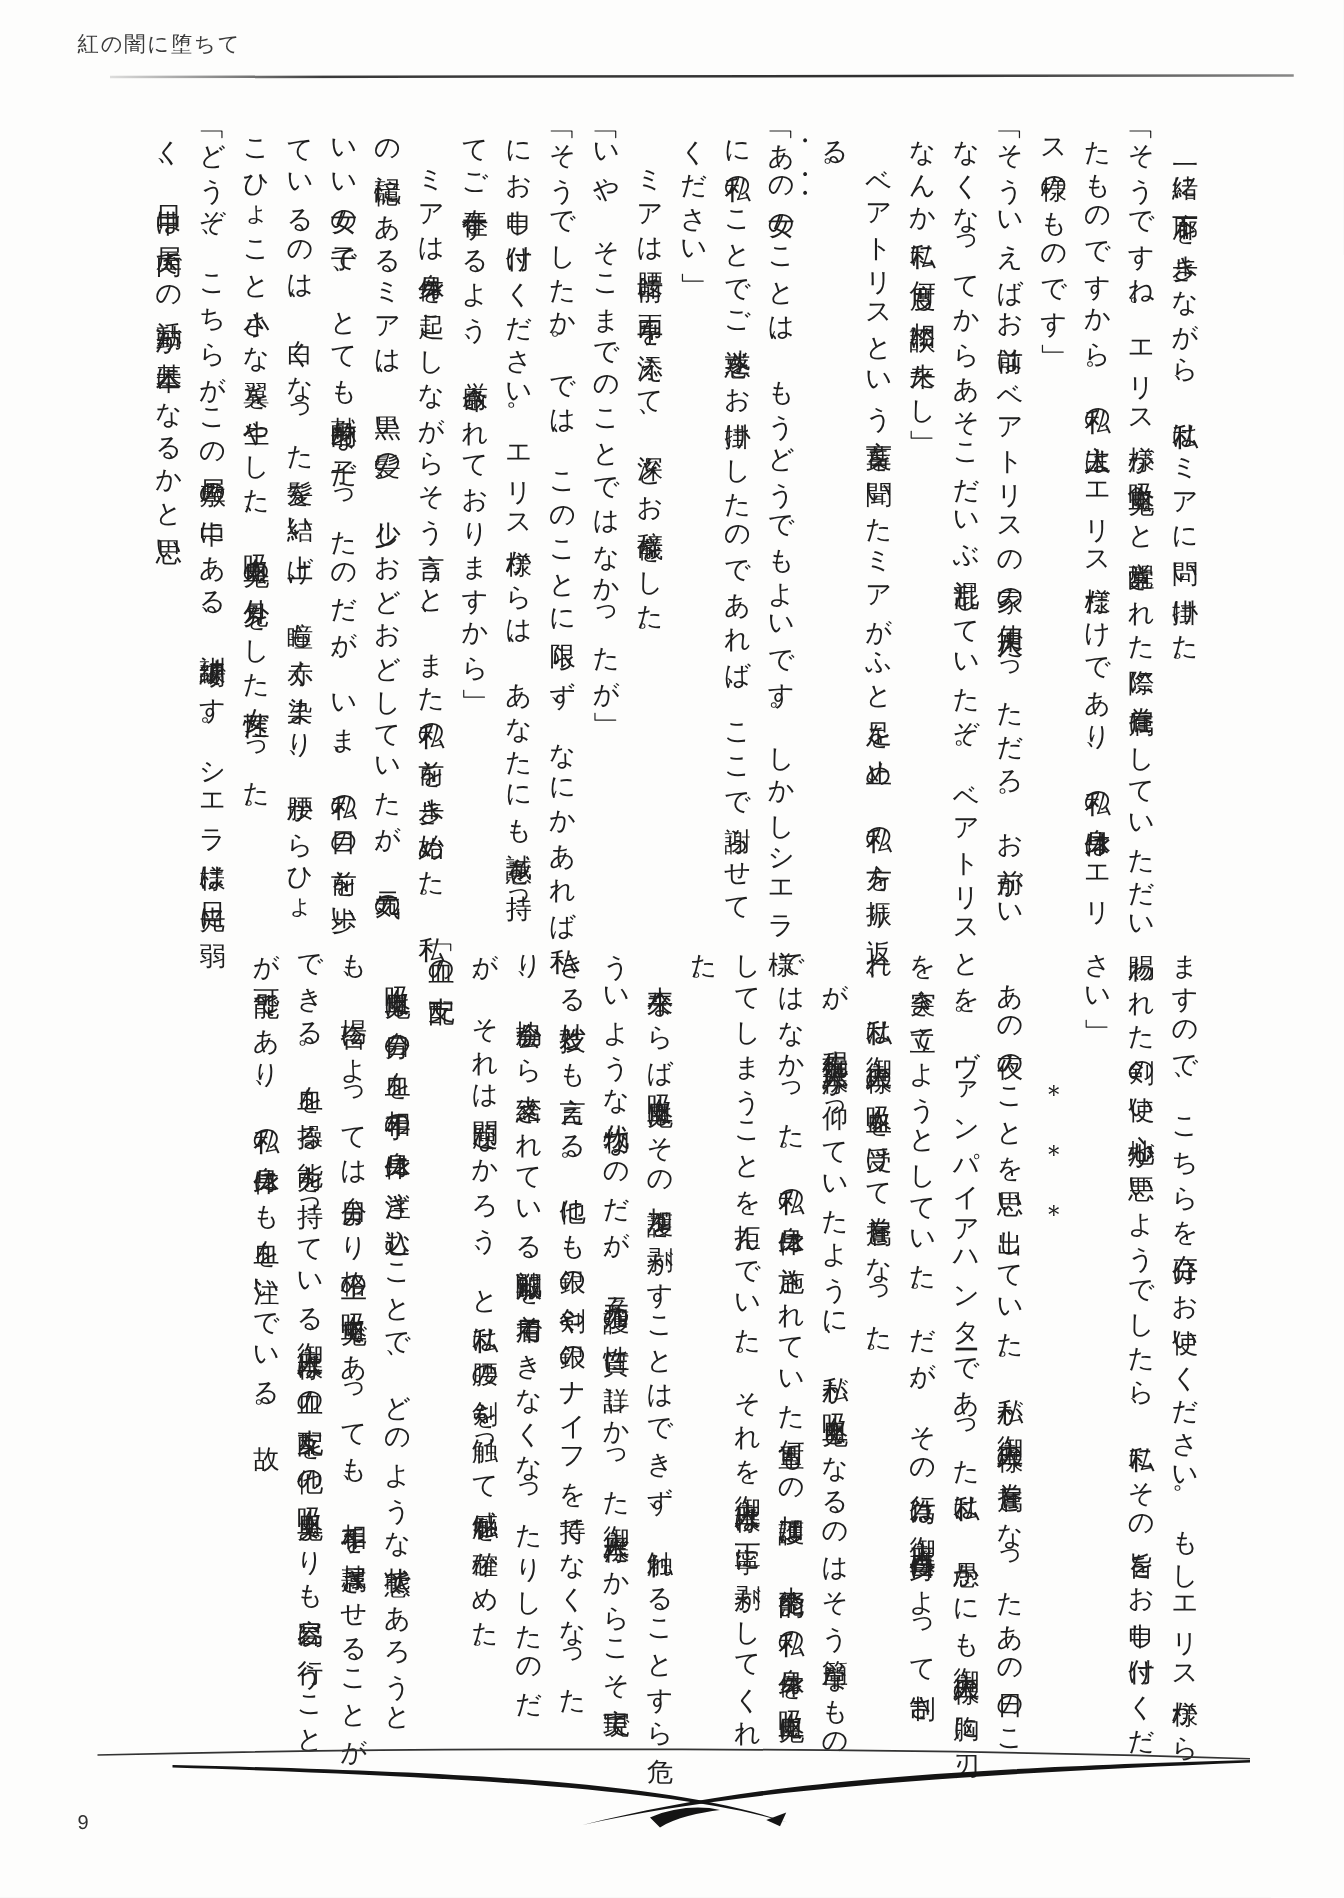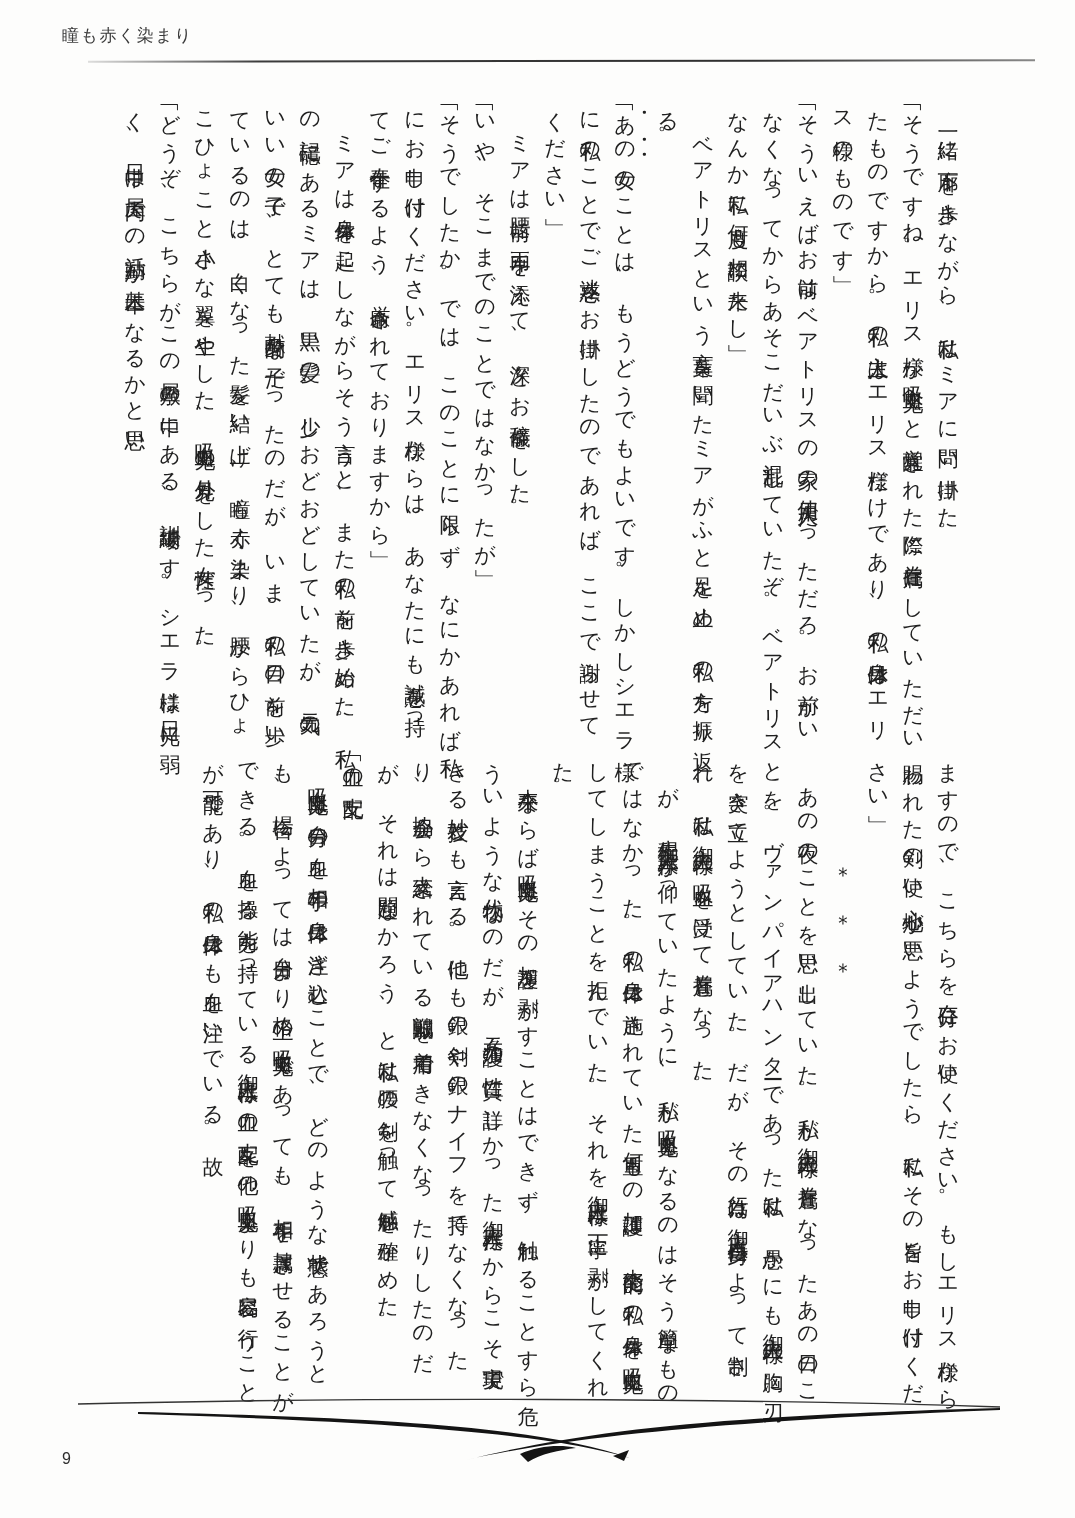--- a/index.html
+++ b/index.html
@@ -65,21 +65,21 @@
     font-family: "Liberation Sans", "DejaVu Sans", sans-serif;
     font-size: 16px;
     color: #2e2e2e;
   }
 </style>
 </head>
 <body>
 
 <div class="page">
 
-  <div class="header-title">瞳も赤く染まり</div>
+  <div class="header-title">紅の闇に堕ちて</div>
   <div class="header-rule"></div>
 
   <div class="vtext top-block">
     <p class="indent">一緒に廊下を歩きながら、私はミアに問い掛けた。</p>
     <p>「そうですね。エリス様が吸血鬼へと覚醒された際に眷属にしていただいたものですから。私の主人はエリス様だけであり、私の身体はエリス様のものです」</p>
     <p>「そういえばお前はベアトリスの家の使用人だっただろ。お前がいなくなってからあそこだいぶ混乱していたぞ。ベアトリスなんか私に何度も相談に来たし」</p>
     <p class="indent">ベアトリスという言葉を聞いたミアがふと足を止め、私の方を振り返る。</p>
     <p><span>「</span><span class="emph">あの女</span><span>のことは、もうどうでもよいです。しかしシエラ様に私のことでご迷惑をお掛けしたのであれば、ここで謝らせてください」</span></p>
     <p class="indent">ミアは腰前に両手を添えて、深々とお辞儀をした。</p>
     <p>「いや、そこまでのことではなかったが」</p>

